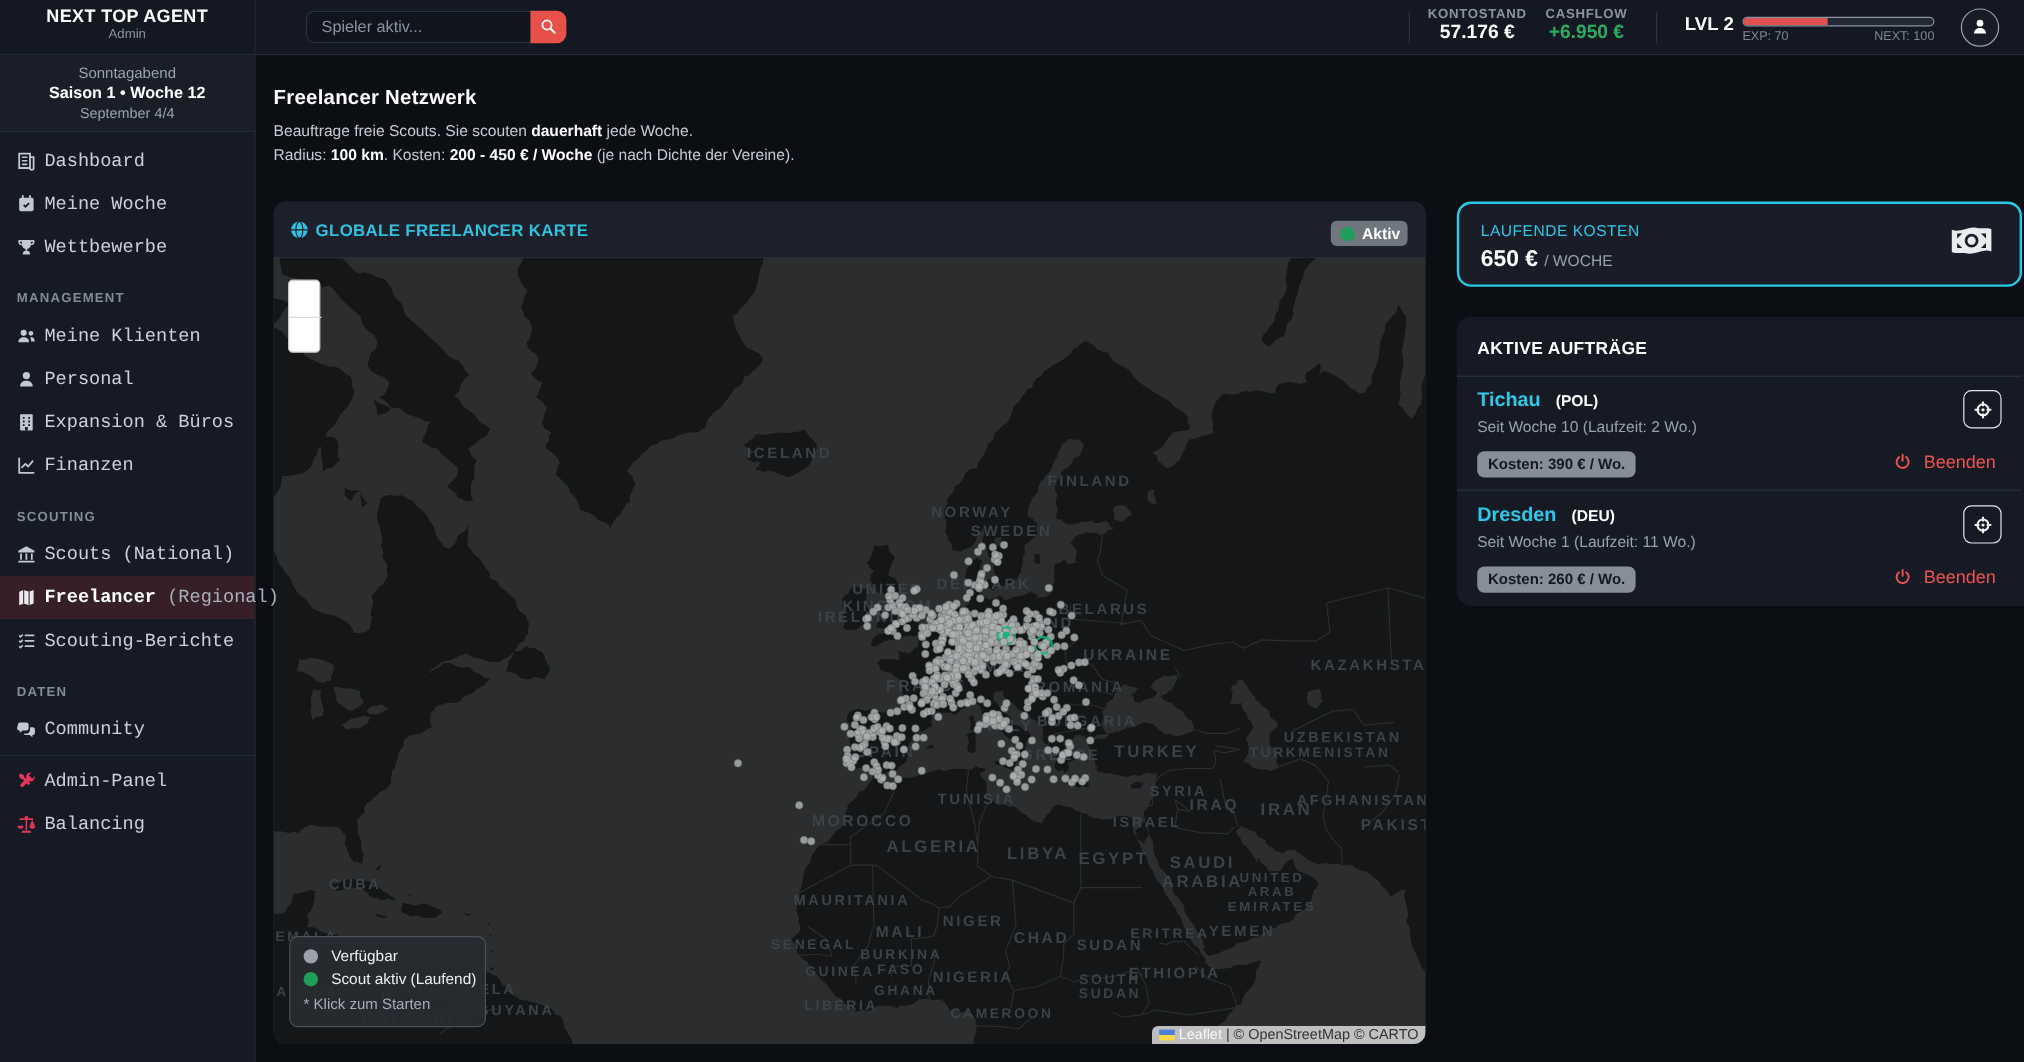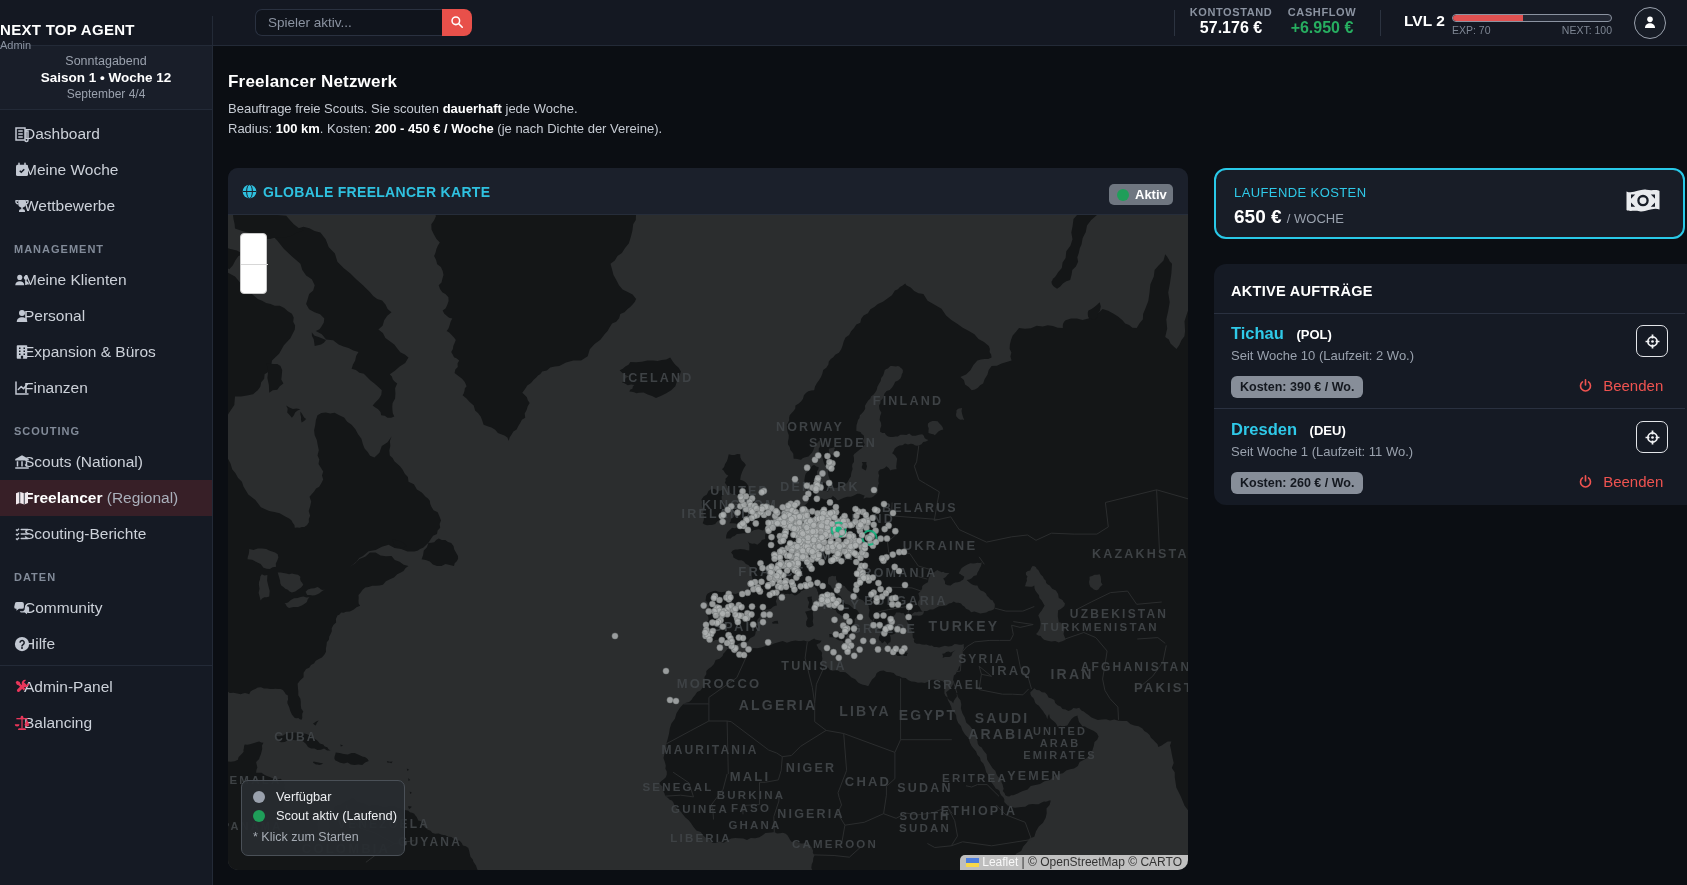--- a/index.html
+++ b/index.html
@@ -2,21 +2,21 @@
 <html lang="de"><head>
 <meta charset="utf-8">
 <title>Next Top Agent</title>
 <style>
 * { margin:0; padding:0; box-sizing:border-box; }
 html,body { width:1687px; height:885px; overflow:hidden; background:#0b0e13; font-family:"Liberation Sans", sans-serif; }
 .abs { position:absolute; }
 
 
 #topbar { position:absolute; left:0; top:0; width:1687px; height:46px; background:#141822; border-bottom:1px solid #232a37; z-index:5; }
-#logo { position:absolute; left:0; top:16px; width:213px; height:46px; border-right:1px solid #232a37; text-align:left; }
+#logo { position:absolute; left:0; top:0; width:213px; height:46px; border-right:1px solid #232a37; text-align:center; }
 #logo .t1 { font-size:15px; font-weight:bold; color:#ffffff; letter-spacing:0.3px; margin-top:5px; }
 #logo .t2 { font-size:11px; color:#8b93a1; margin-top:1px; }
 #search { position:absolute; left:255px; top:9px; width:217px; height:27px; }
 #search .inp { position:absolute; left:0; top:0; width:187px; height:27px; background:#10141c; border:1px solid #2a3140; border-right:none; border-radius:7px 0 0 7px; color:#8b93a1; font-size:13.5px; line-height:25px; padding-left:12px; }
 #search .btn { position:absolute; left:187px; top:0; width:30px; height:27px; background:#e8504a; border-radius:0 8px 8px 0; }
 .hlabel { font-size:11px; font-weight:bold; color:#8b93a1; letter-spacing:0.6px; text-align:center; }
 .hval { font-size:16px; font-weight:bold; text-align:center; margin-top:1px; }
 .hdiv { position:absolute; top:10px; width:1px; height:26px; background:#2c3340; }
 #expwrap { position:absolute; left:1452px; top:14px; width:160px; }
 #expbar { width:160px; height:8px; border:1px solid #8b93a1; border-radius:5px; background:#232834; overflow:hidden; }
@@ -24,21 +24,21 @@
 #expwrap .sub { display:flex; justify-content:space-between; font-size:10.5px; color:#7d8592; margin-top:2px; }
 #avatar { position:absolute; left:1634px; top:7px; width:32px; height:32px; border-radius:50%; border:1.5px solid #9aa1ad; background:#171c26; }
 
 
 #sidebar { position:absolute; left:0; top:46px; width:213px; height:839px; background:#151a24; border-right:1px solid #232a37; z-index:4; }
 #datebox { height:64px; background:#191e29; border-bottom:1px solid #232a37; text-align:center; padding-top:8px; }
 #datebox .d1 { font-size:12.5px; color:#9aa1ad; }
 #datebox .d2 { font-size:13.5px; font-weight:bold; color:#fff; margin-top:2px; }
 #datebox .d3 { font-size:12px; color:#9aa1ad; margin-top:2px; }
 .nav { padding-top:6px; }
-.nitem { position:relative; height:36px; line-height:36px; color:#ccd1d9; font-size:15.5px; padding-left:24px; }
+.nitem { position:relative; height:36px; line-height:36px; color:#ccd1d9; font-size:15.5px; padding-left:37px;font-family:Liberation Mono, monospace; }
 .nitem svg { position:absolute; left:13px; top:9px; width:18px; height:18px; }
 .nhead { height:30px; line-height:34px; font-size:11px; font-weight:bold; color:#828b99; letter-spacing:1px; padding-left:14px; margin-top:8px; }
 .active { background:#371f27; color:#fff; }
 .active b { font-weight:bold; }
 .dim { color:#aab0bb; }
 .navdiv { border-top:1px solid #232a37; margin-top:3px; padding-top:3px; }
 
 
 #main { position:absolute; left:214px; top:46px; width:1473px; height:839px; background:#0b0e13; }
 h1 { position:absolute; left:14px; top:26px; font-size:17px; font-weight:bold; color:#fff; letter-spacing:0.2px; }
@@ -179,25 +179,20 @@
         </svg><b>Freelancer</b>&nbsp;<span class="dim">(Regional)</span></div>
 <div class="nitem"><svg viewBox="0 0 24 24">
           <path d="M4 6l1.5 1.5L8 5M4 12l1.5 1.5L8 11M4 18l1.5 1.5L8 17" fill="none" stroke="#c2c8d2" stroke-width="1.8"></path>
           <path d="M11 6h9M11 12h9M11 18h9" stroke="#c2c8d2" stroke-width="2" stroke-linecap="round"></path>
         </svg>Scouting-Berichte</div>
 <div class="nhead">DATEN</div>
 <div class="nitem"><svg viewBox="0 0 24 24">
           <path d="M2.5 6.5a2.5 2.5 0 0 1 2.5-2.5h7a2.5 2.5 0 0 1 2.5 2.5v4a2.5 2.5 0 0 1-2.5 2.5H8l-3.4 2.6v-2.6h-.5a2.5 2.5 0 0 1-2.5-2.5z" fill="#c2c8d2"></path>
           <path d="M16 9.5h3a2.5 2.5 0 0 1 2.5 2.5v3.5a2.5 2.5 0 0 1-2.5 2.5h-.3v2.4l-3.1-2.4h-4.2a2.5 2.5 0 0 1-2.4-1.8h4.5a4.6 4.6 0 0 0 2.5-4.2z" fill="#c2c8d2"></path>
         </svg>Community</div>
-<div class="nitem"><svg viewBox="0 0 24 24">
-          <circle cx="12" cy="12" r="9.5" fill="#c2c8d2"></circle>
-          <path d="M9.4 9.5a2.8 2.8 0 1 1 4 3.2c-.9.6-1.4 1-1.4 2" fill="none" stroke="#151a24" stroke-width="2" stroke-linecap="round"></path>
-          <circle cx="12" cy="17.4" r="1.3" fill="#151a24"></circle>
-        </svg>Hilfe</div>
 <div class="navdiv"></div>
 <div class="nitem"><svg viewBox="0 0 24 24">
           <path d="M3.5 5.5L5.5 3.5 9 5.2 9.6 7.4 16.5 14.3 14.3 16.5 7.4 9.6 5.2 9z" fill="#e8365a"></path>
           <path d="M21.2 6.3a4.8 4.8 0 0 1-6.5 5.6L8.4 18.2a2 2 0 0 1-2.8-2.8l6.3-6.3a4.8 4.8 0 0 1 5.6-6.5L14.6 5.5l3.9 3.9z" fill="#e8365a"></path>
         </svg>Admin-Panel</div>
 <div class="nitem"><svg viewBox="0 0 24 24">
           <circle cx="12" cy="4.2" r="1.8" fill="#e8365a"></circle>
           <path d="M11.2 5h1.6v14h-1.6z" fill="#e8365a"></path>
           <path d="M7.5 19h9l1 2.2h-11z" fill="#e8365a"></path>
           <path d="M4.5 6.2h15" stroke="#e8365a" stroke-width="1.8"></path>

